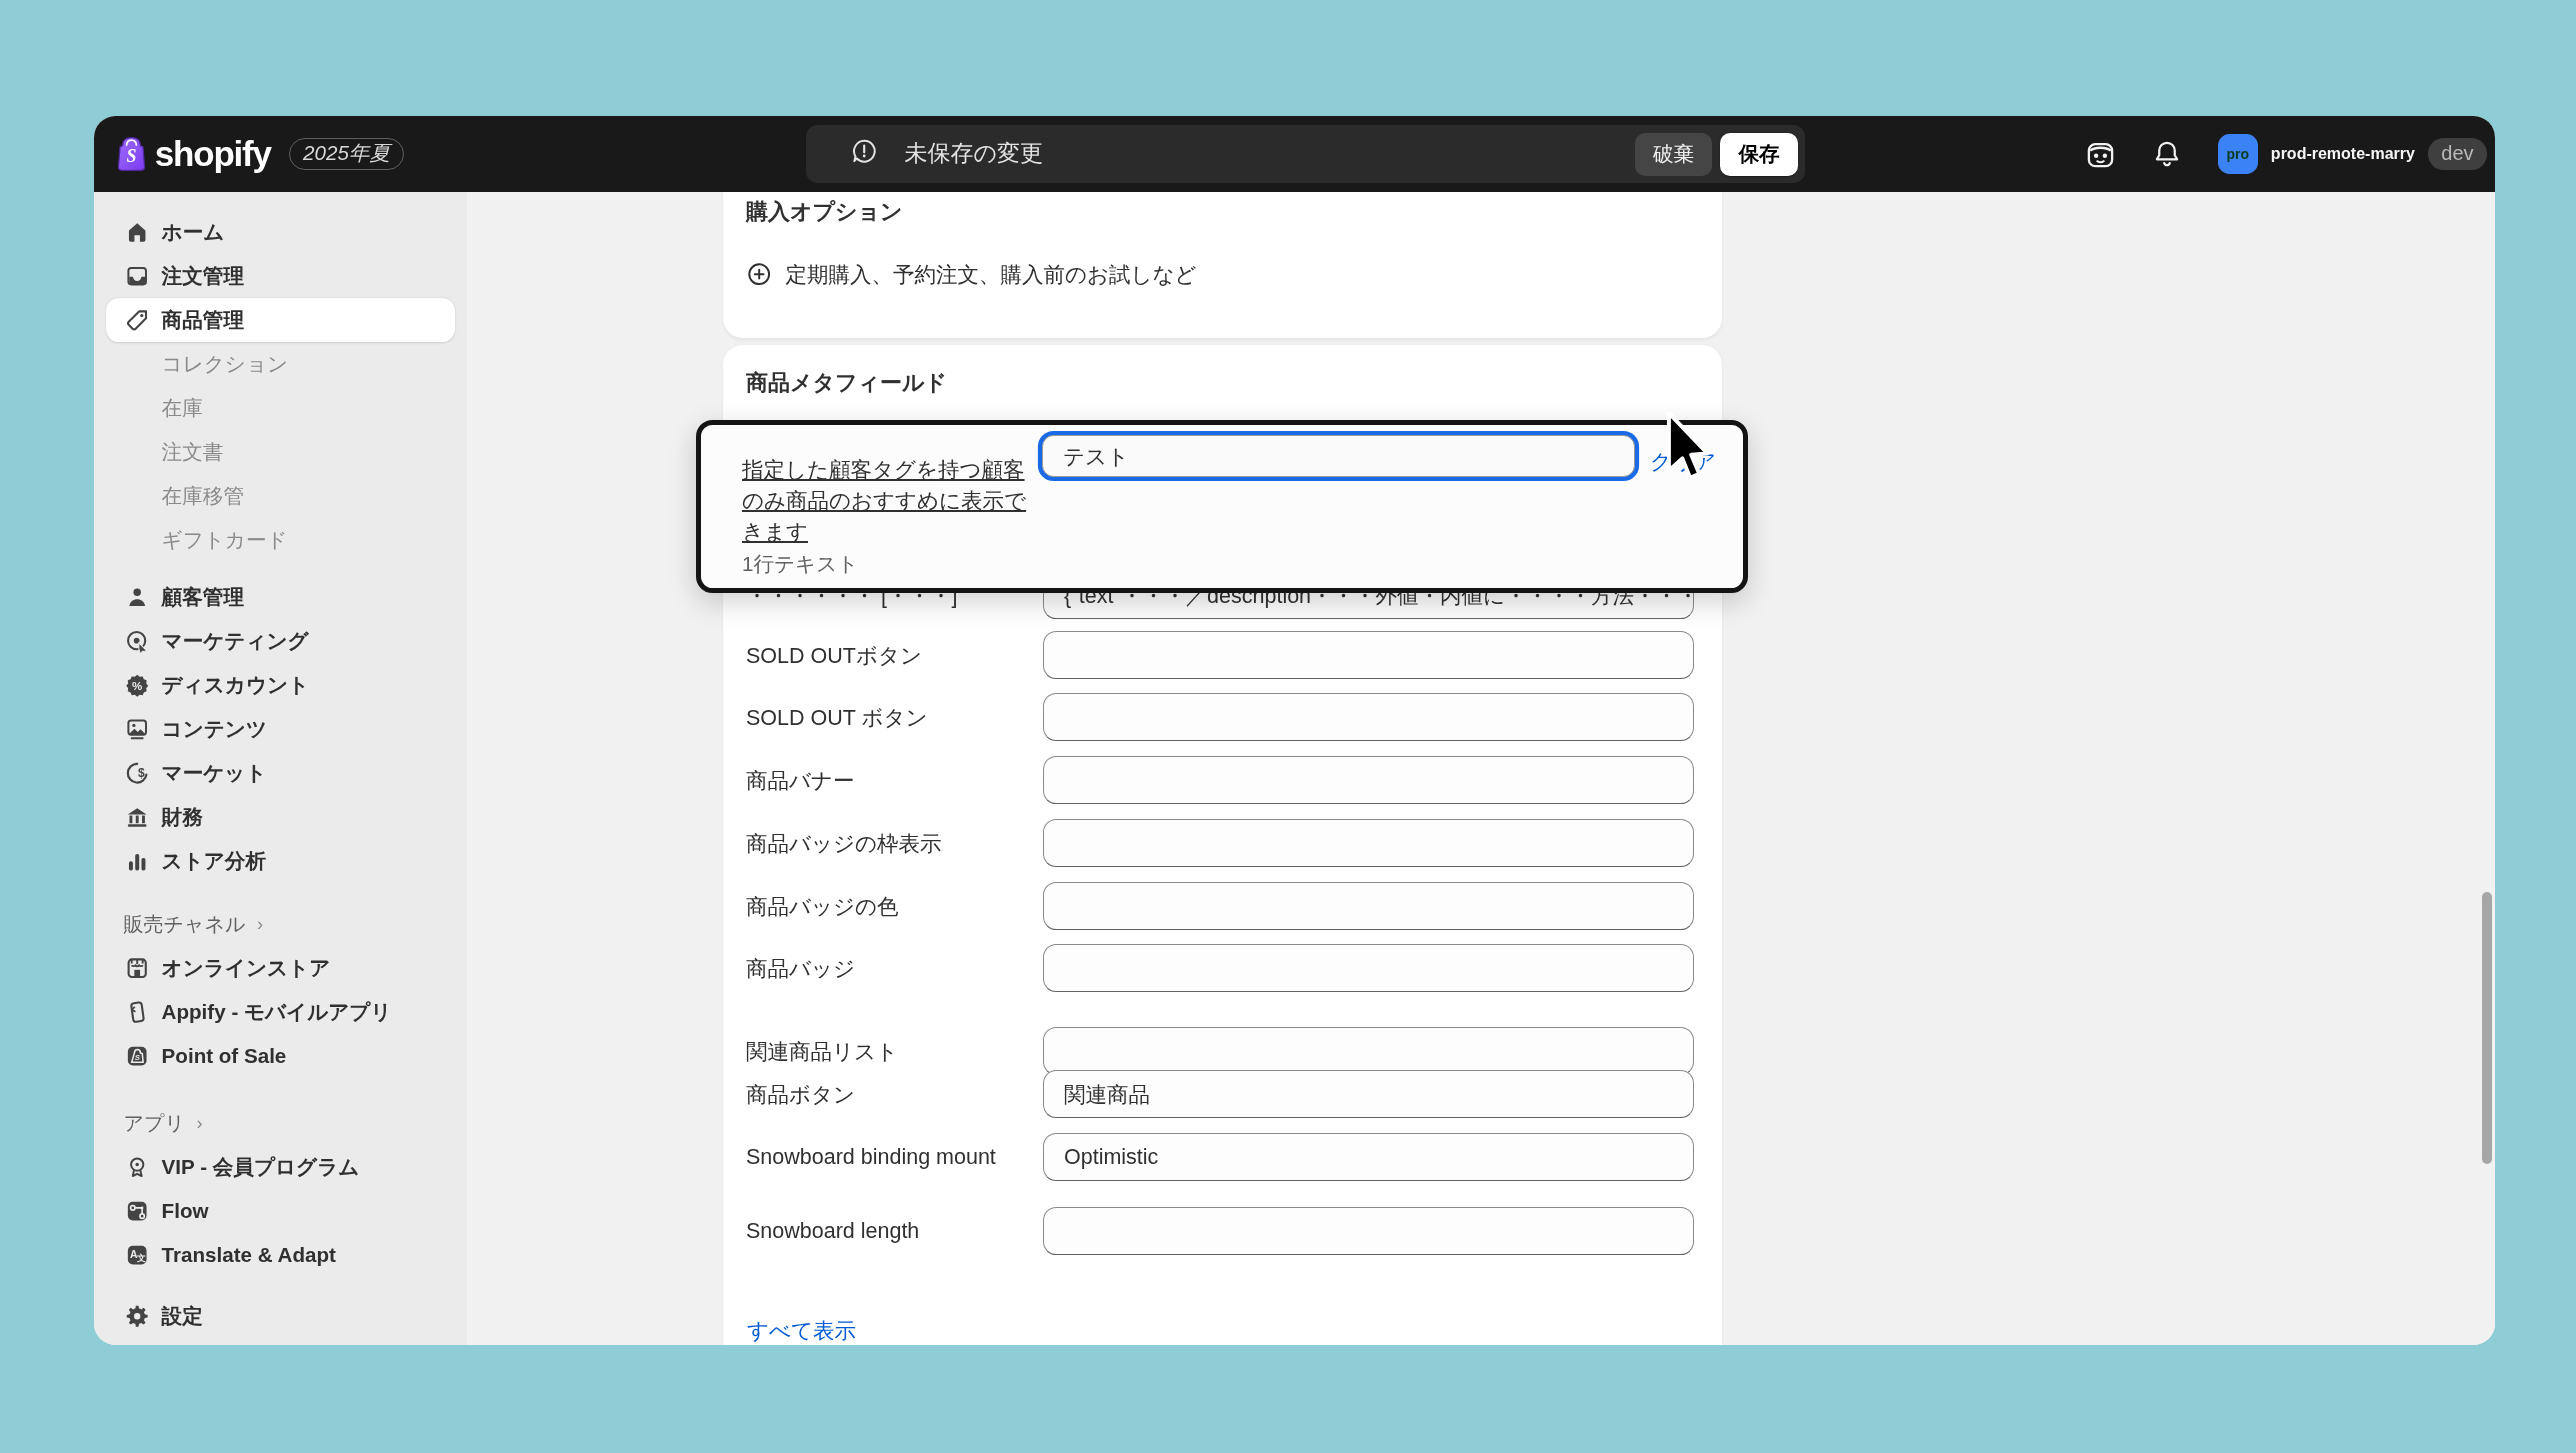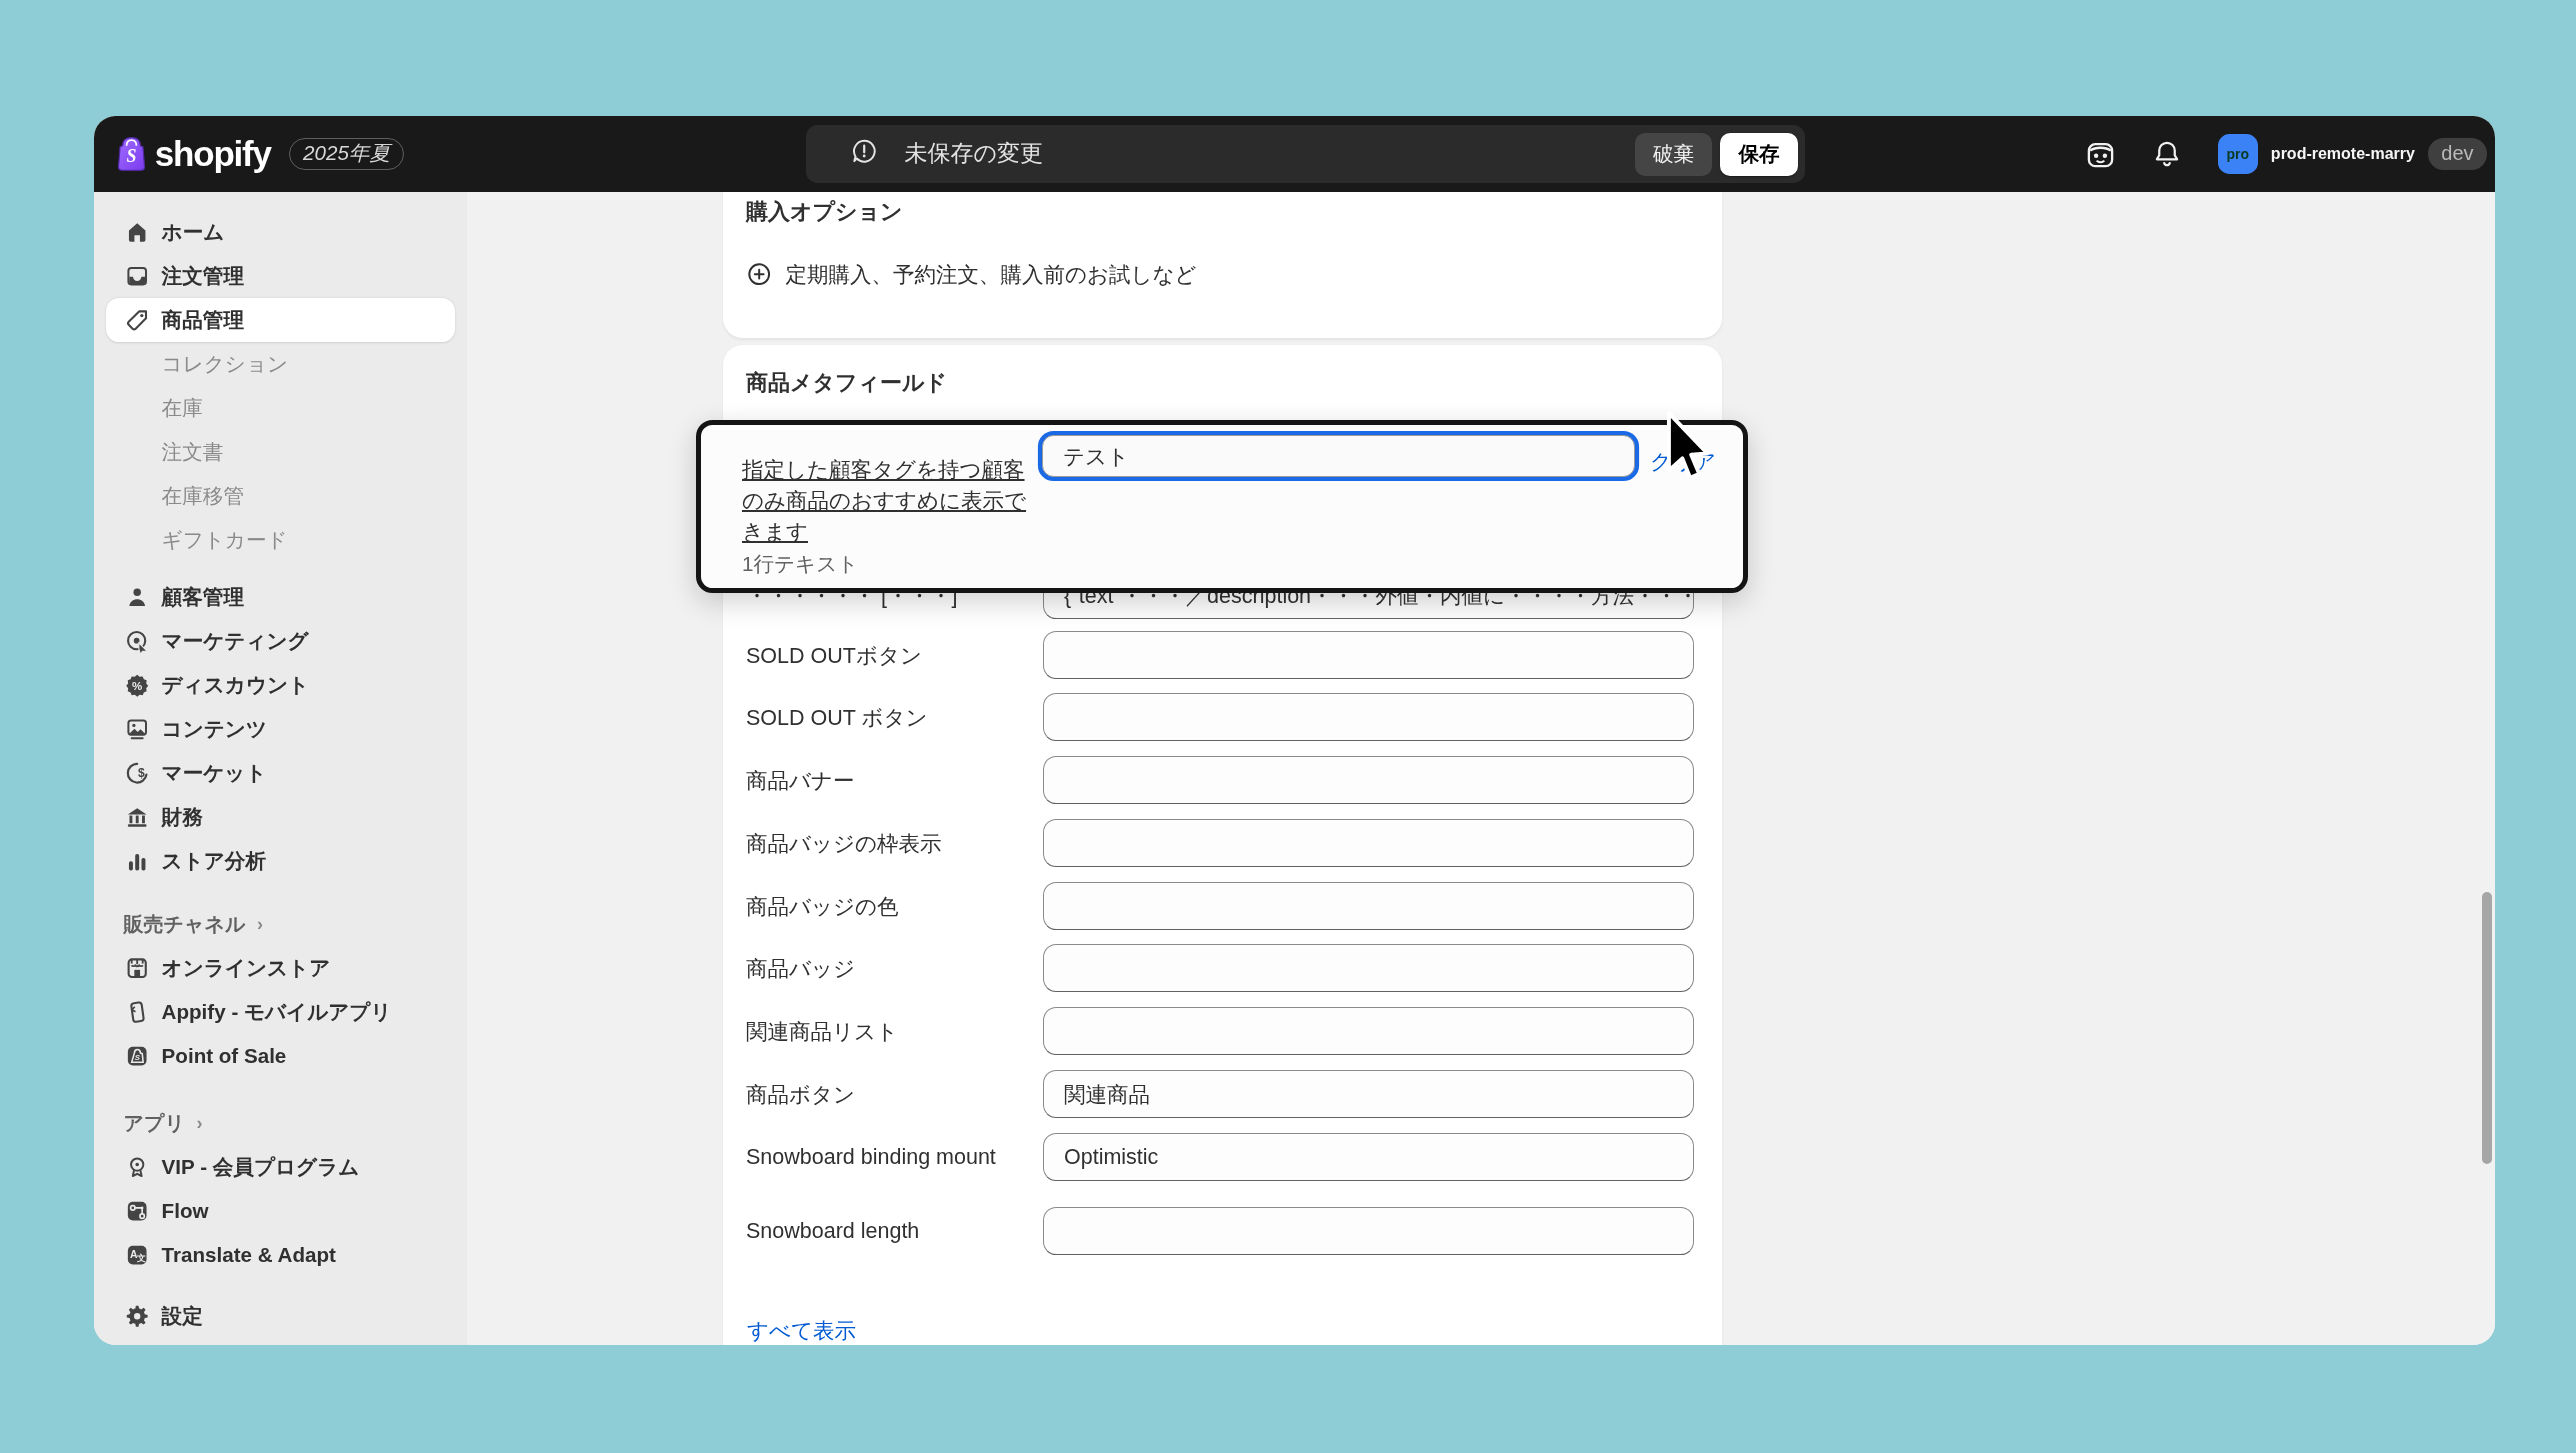--- a/index.html
+++ b/index.html
@@ -28,21 +28,21 @@
   .store-name{color:#F6F6F6;font-size:16px;font-weight:600;margin:0 13.2px 0 13.2px;}
   .env-badge{background:#3F3F3F;color:#B9B9B9;font-size:20px;border-radius:15.7px;padding:4.1px 13.2px 5.8px 13.2px;}
   
   .sidebar{position:absolute;left:0;top:76px;bottom:0;width:373px;background:#EBEBEB;z-index:10;}
   .nav{padding:18px 11.6px 0 11.6px;display:flex;flex-direction:column;}
   .nav-item{height:44px;display:flex;align-items:center;padding-left:18px;border-radius:13.2px;color:#303030;
        font-size:20.6px;font-weight:600;}
   .nav-item .ic{width:28px;height:28px;margin-right:10px;display:flex;align-items:center;justify-content:center;flex:none;}
   .nav-item.selected{background:#FFFFFF;box-shadow:0 0.8px 2.5px rgba(0,0,0,.12);}
   .nav-sub{height:44px;display:flex;align-items:center;padding-left:56px;color:#8A8A8A;font-size:20.6px;font-weight:400;}
-  .nav-header{height:44px;display:flex;align-items:center;padding-left:18px;color:#616161;font-size:20px;font-weight:700;text-align:right;}
+  .nav-header{height:44px;display:flex;align-items:center;padding-left:18px;color:#616161;font-size:20px;font-weight:400;text-align:right;}
   .nav-header .chev{color:#8A8A8A;font-size:18px;margin-left:11.6px;}
   .gap-lg{margin-top:19px;} .gap-md{margin-top:13.2px;} .gap-app{margin-top:23px;} .gap-set{margin-top:17.3px;}
   
   .content{position:absolute;left:373px;top:76px;right:0;bottom:0;background:#F1F1F1;}
   .card{position:absolute;left:256px;width:999px;background:#FFFFFF;box-shadow:0 1.7px 3.3px rgba(0,0,0,.06);}
   .card1{top:0;height:146px;border-radius:0 0 20px 20px;}
   .card2{top:153px;height:1156px;border-radius:20px;}
   .card-title{position:absolute;left:23px;font-size:22px;font-weight:700;color:#303030;}
   .addrow{position:absolute;left:23px;top:66px;height:33px;display:flex;align-items:center;color:#303030;font-size:21.5px;font-weight:500;}
   .addrow .ic{margin-right:13.2px;display:flex;}
@@ -109,21 +109,21 @@
             <div class="mf-input"></div>
           </div>
           <div class="mf-row" style="top: 537px;">
             <div class="mf-label">商品バッジの色</div>
             <div class="mf-input"></div>
           </div>
           <div class="mf-row" style="top: 599px;">
             <div class="mf-label">商品バッジ</div>
             <div class="mf-input"></div>
           </div>
-          <div class="mf-row" style="top: 662px;">
+          <div class="mf-row" style="top: 682px;">
             <div class="mf-label">関連商品リスト</div>
             <div class="mf-input"></div>
           </div>
           <div class="mf-row" style="top: 725px;">
             <div class="mf-label">商品ボタン</div>
             <div class="mf-input">関連商品</div>
           </div>
           <div class="mf-row" style="top: 788px;">
             <div class="mf-label">Snowboard binding mount</div>
             <div class="mf-input">Optimistic</div>

